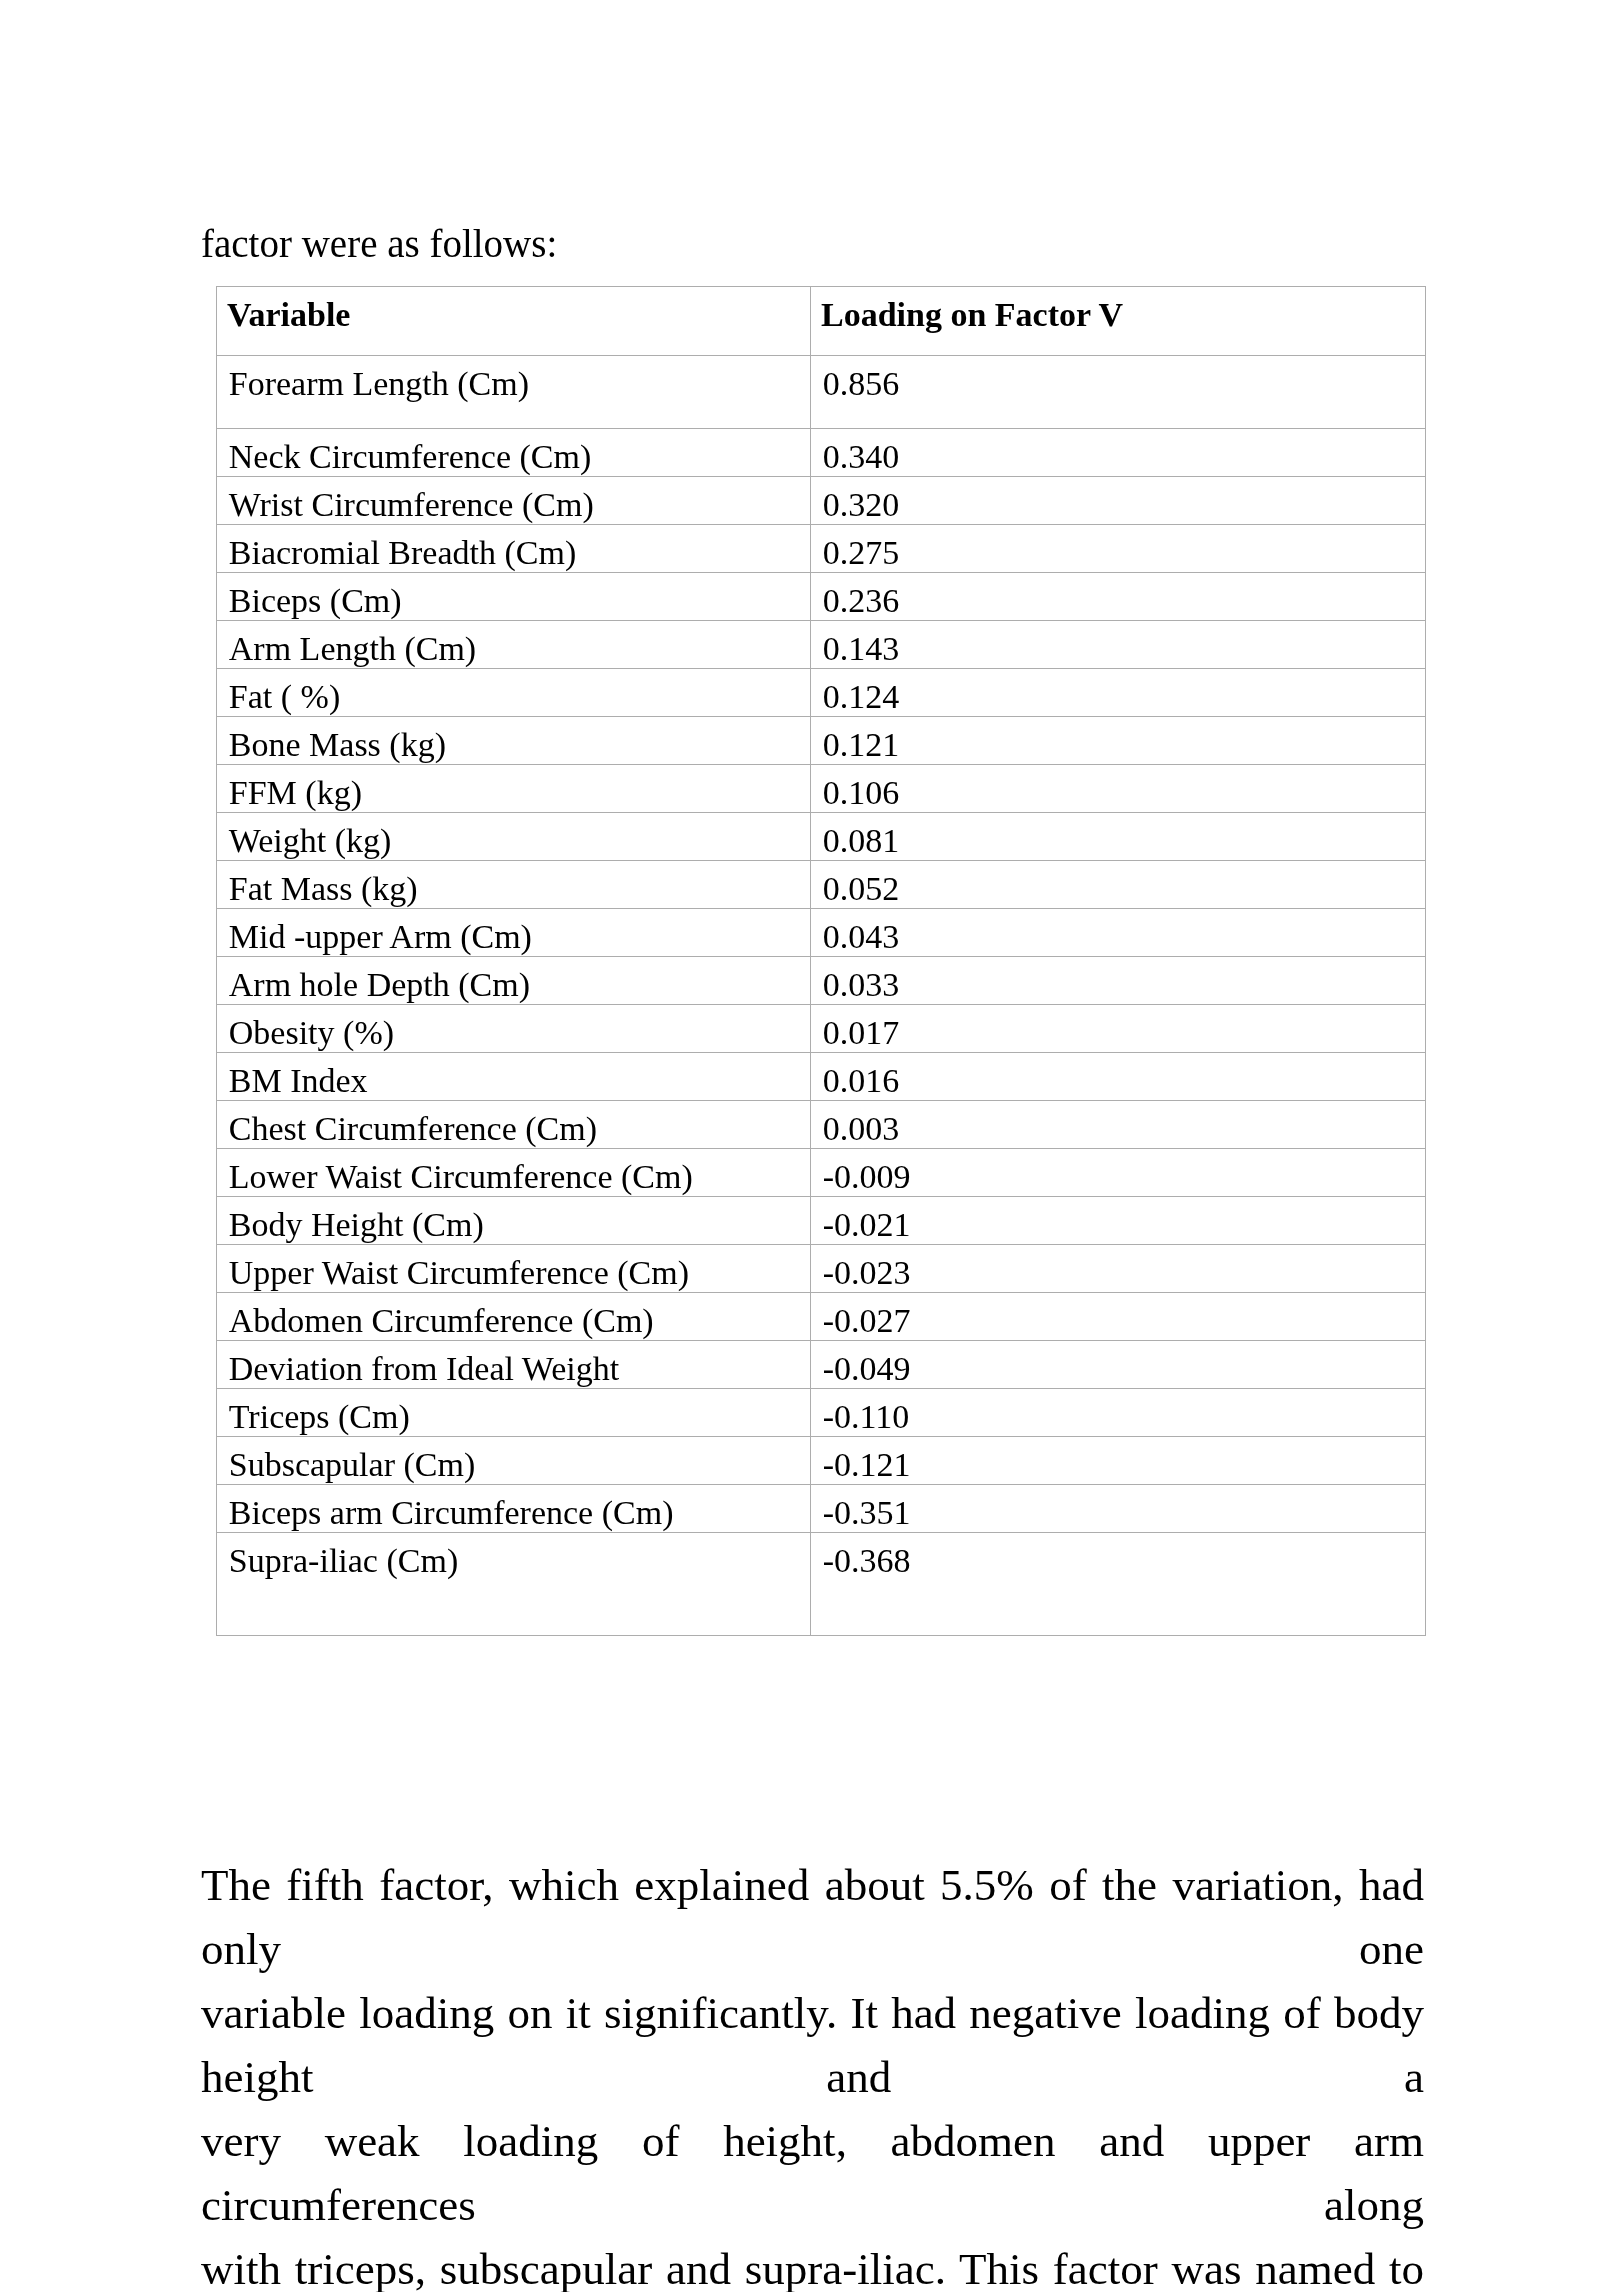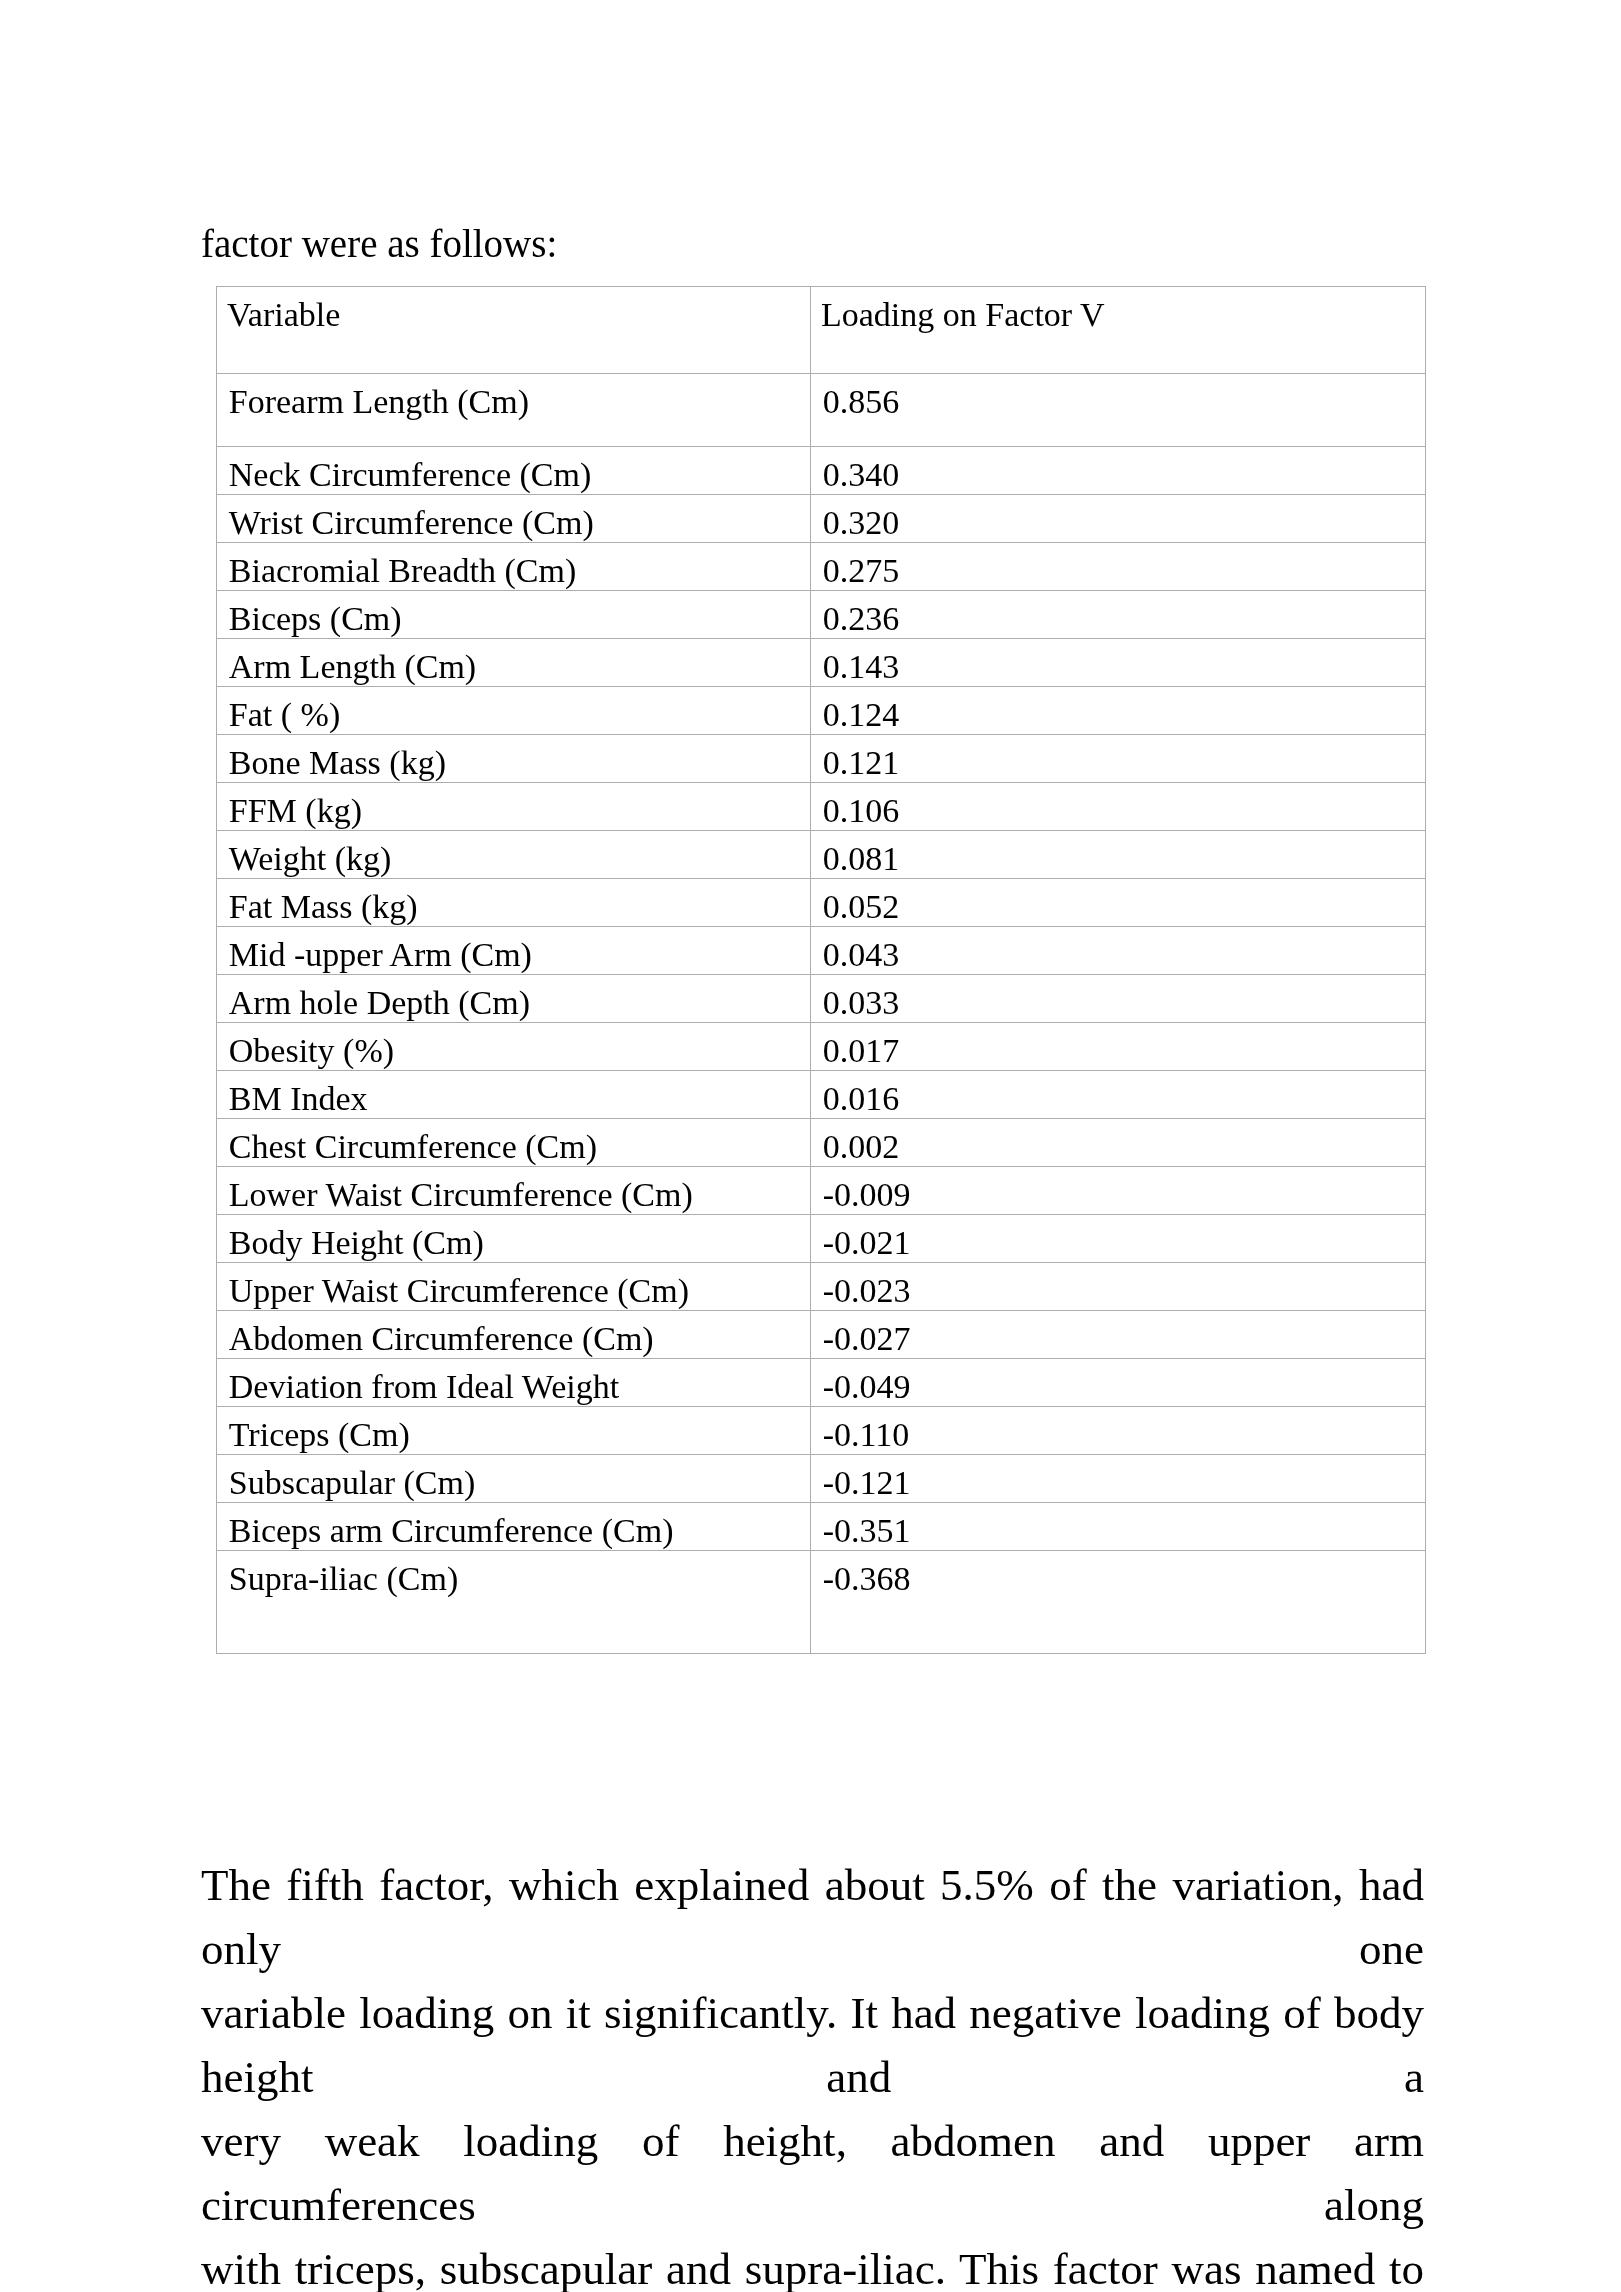--- a/index.html
+++ b/index.html
@@ -32,21 +32,21 @@
   table.loadings th, table.loadings td {
     box-sizing: border-box;
     border: 1px solid #adadad;
     vertical-align: top;
     text-align: left;
     font-size: 34px;
     line-height: 39px;
     padding: 7.8px 11.8px 0 11.8px;
     overflow: hidden;
   }
-  table.loadings th { font-weight: normal; height: 87px; padding-left: 10px; }
+  table.loadings th { font-weight: bold; height: 69px; padding-left: 10px; }
   table.loadings td { font-weight: normal; height: 48px; }
   col.col-var { width: 594px; }
   col.col-load { width: 615px; }
   tr.row-first td { height: 73px; }
   tr.row-last td { height: 103px; }
   .para {
     position: absolute;
     left: 201px;
     top: 1829px;
     width: 1223px;
@@ -132,21 +132,21 @@
         <tr>
     <td>Obesity (%)</td>
     <td>0.017</td>
   </tr>
         <tr>
     <td>BM Index</td>
     <td>0.016</td>
   </tr>
         <tr>
     <td>Chest Circumference  (Cm)</td>
-    <td>0.002</td>
+    <td>0.003</td>
   </tr>
         <tr>
     <td>Lower Waist Circumference (Cm)</td>
     <td>-0.009</td>
   </tr>
         <tr>
     <td>Body Height (Cm)</td>
     <td>-0.021</td>
   </tr>
         <tr>

